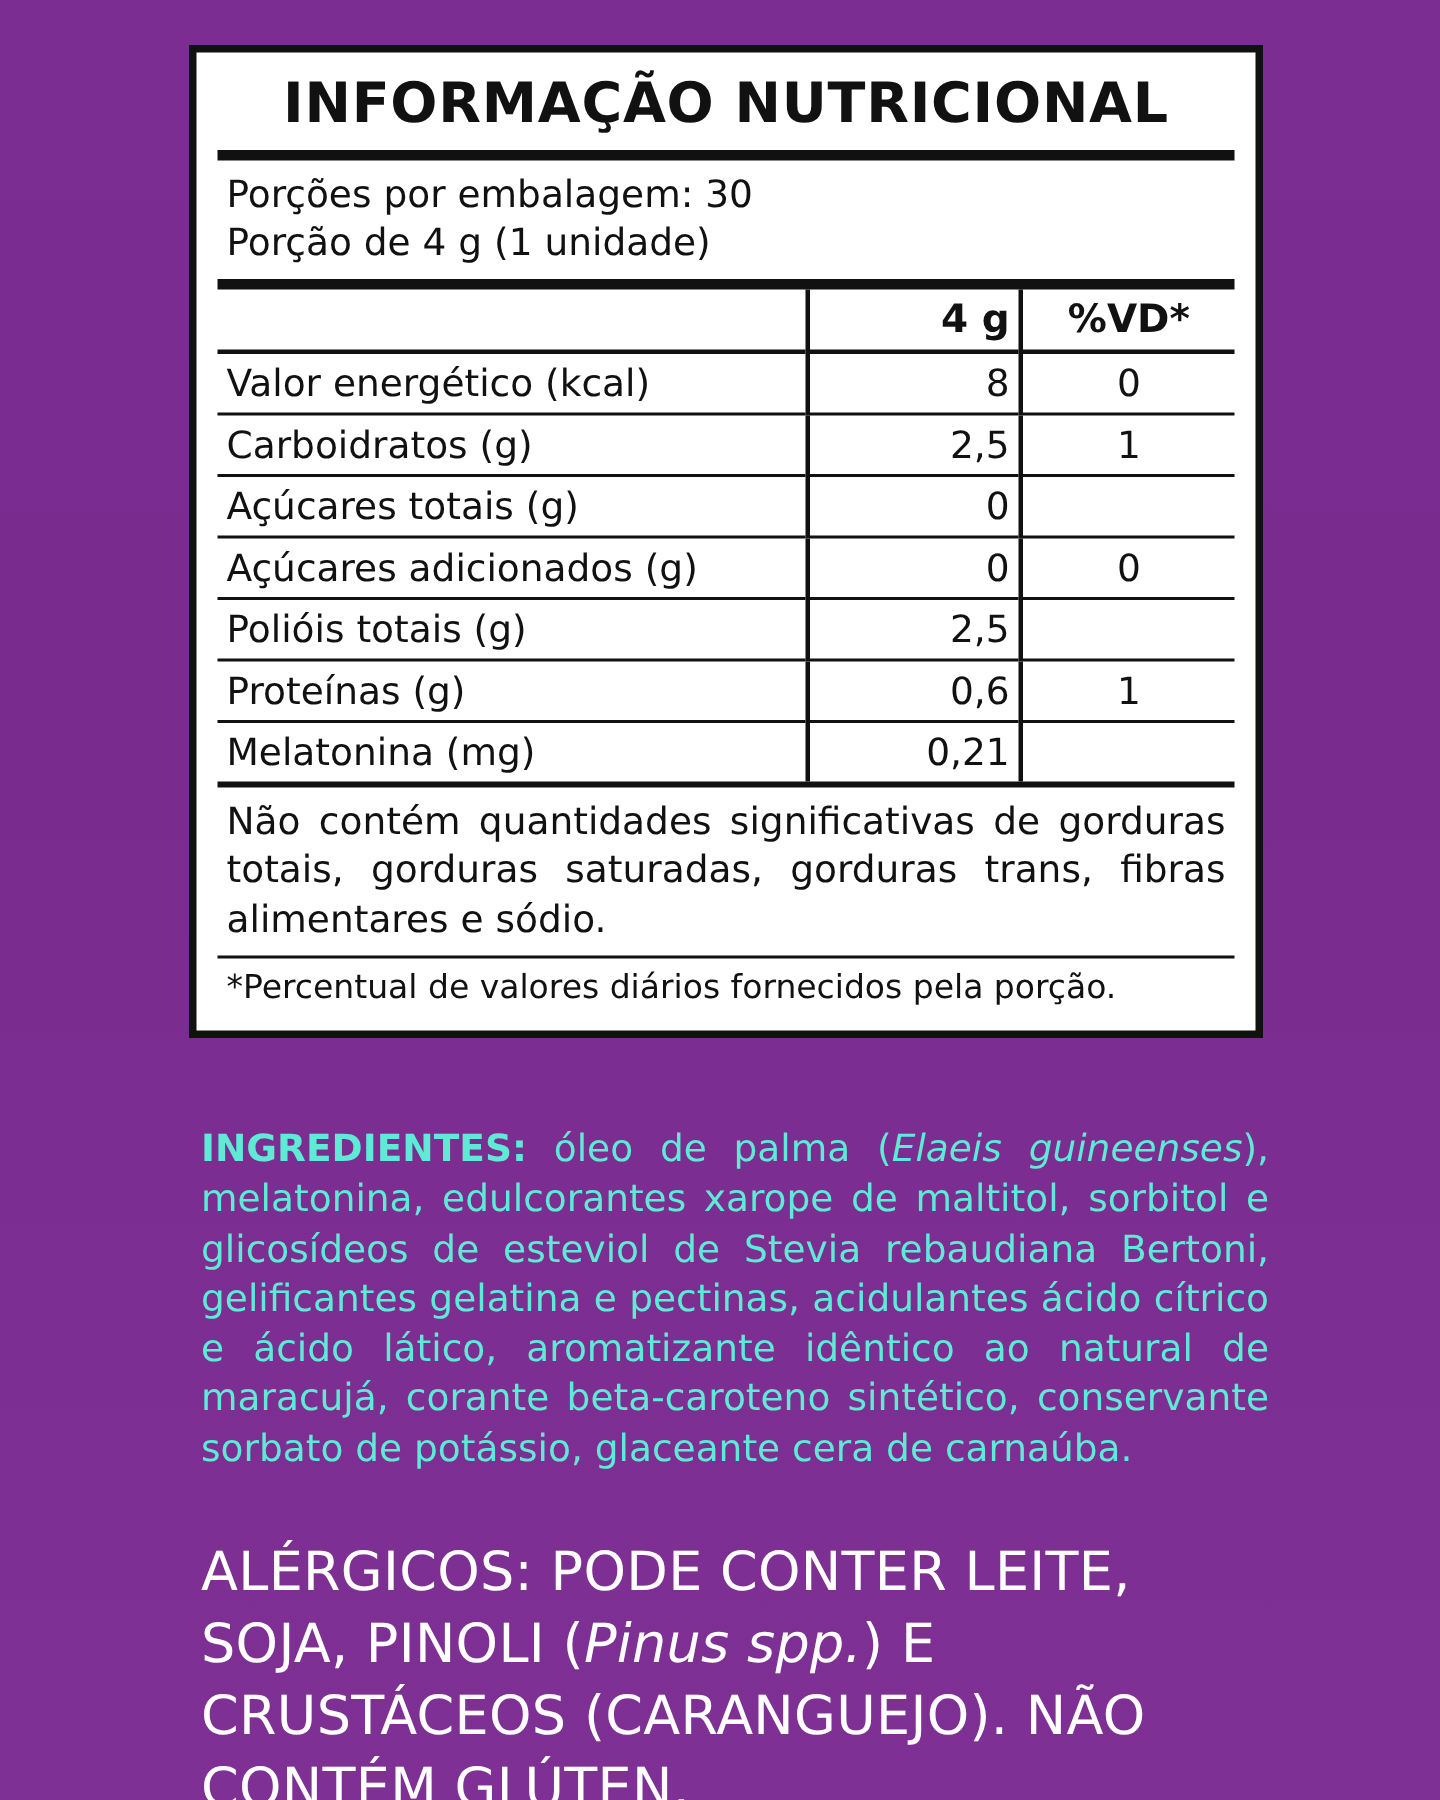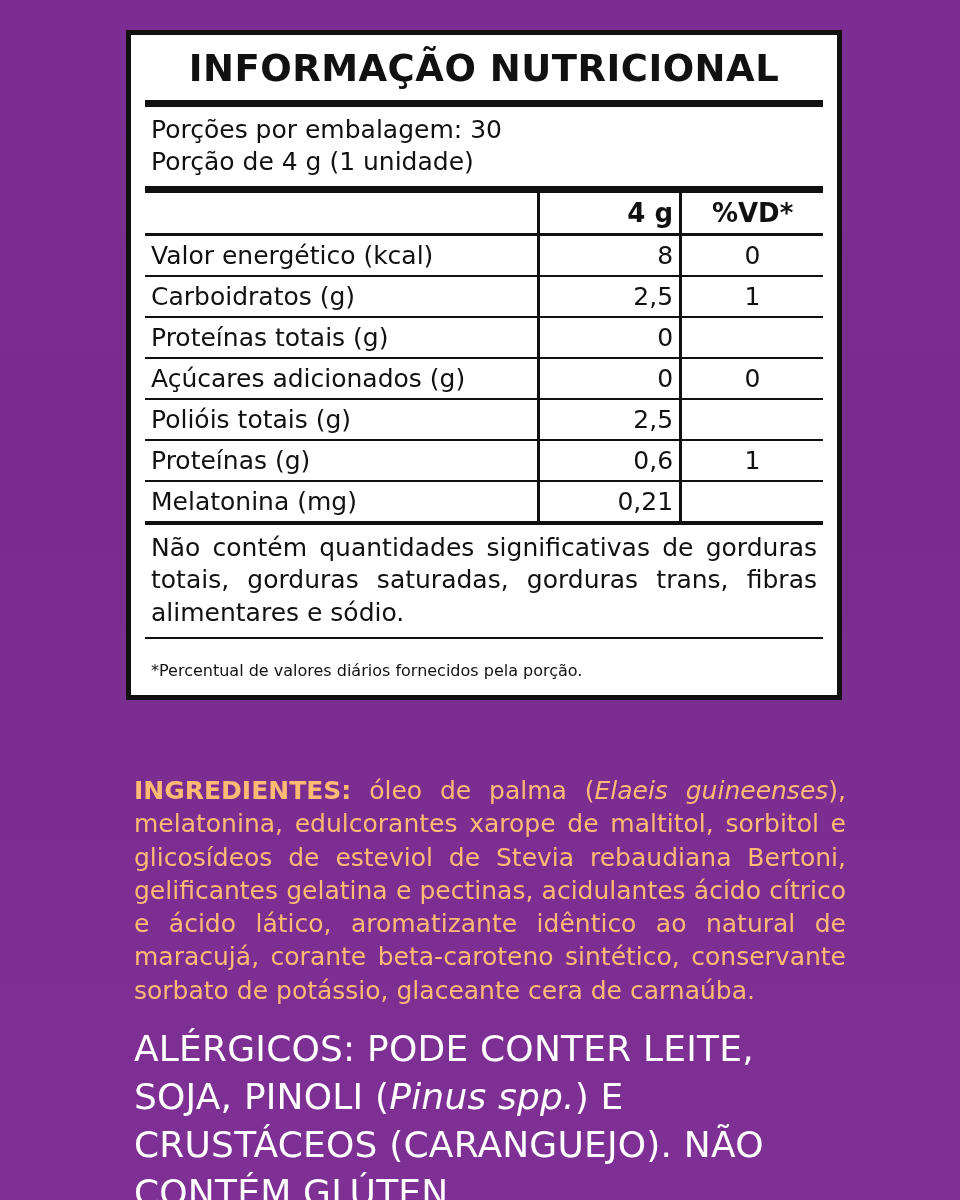--- a/index.html
+++ b/index.html
@@ -81,34 +81,33 @@
 
   .footnote-block {
     font-size: 25px;
     color: #111;
     line-height: 1.3;
     padding: 7px 6px 8px 6px;
     text-align: justify;
     text-justify: inter-word;
   }
   .footnote-star {
-    font-size: 16px;
+    font-size: 22px;
     color: #111;
     padding: 6px 6px 2px 6px;
     line-height: 1.25;
-    margin-top: 16px;
   }
 
   
   .ingredients {
     position: absolute;
     left: 134px;
-    top: 774px;
+    top: 749px;
     width: 712px;
-    color: #fdba74;
+    color: #5eead4;
     font-size: 25px;
     line-height: 1.33;
     text-align: justify;
     text-justify: inter-word;
   }
   .ing-label { font-weight: 700; }
   .ital { font-style: italic; }
 
   .allergens {
     position: absolute;
@@ -154,21 +153,21 @@
           <td class="col-vd">0</td>
         </tr>
 
         <tr class="bodyrow">
           <td class="col-name">Carboidratos (g)</td>
           <td class="col-amt">2,5</td>
           <td class="col-vd">1</td>
         </tr>
 
         <tr class="bodyrow">
-          <td class="col-name indent1">Proteínas totais (g)</td>
+          <td class="col-name indent1">Açúcares totais (g)</td>
           <td class="col-amt">0</td>
           <td class="col-vd"></td>
         </tr>
 
         <tr class="bodyrow">
           <td class="col-name indent2">Açúcares adicionados (g)</td>
           <td class="col-amt">0</td>
           <td class="col-vd">0</td>
         </tr>
 

